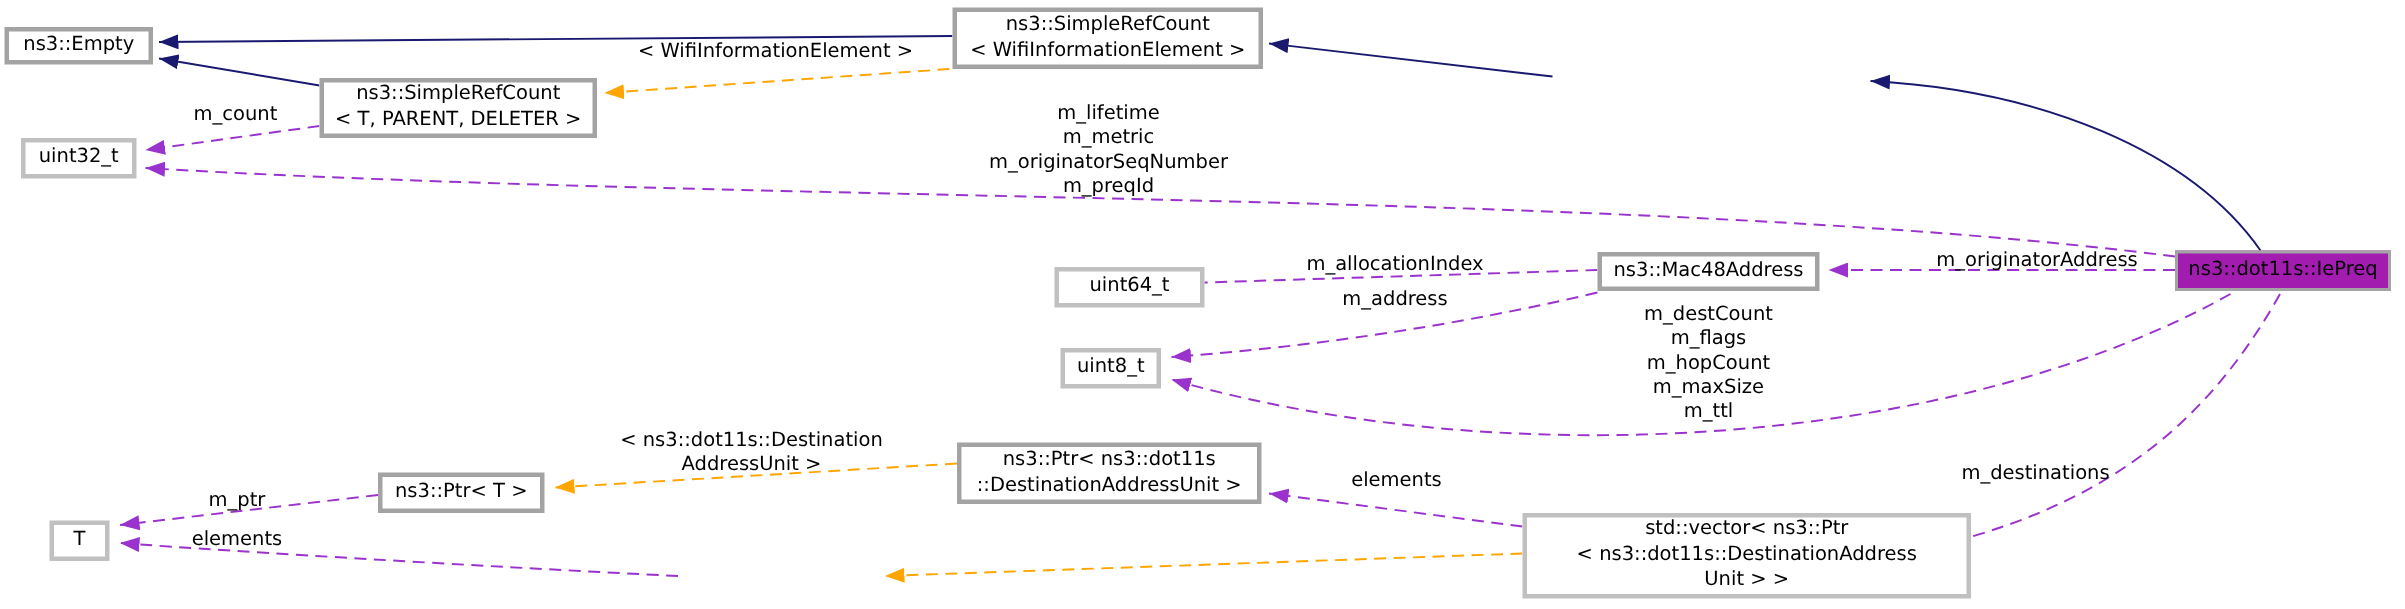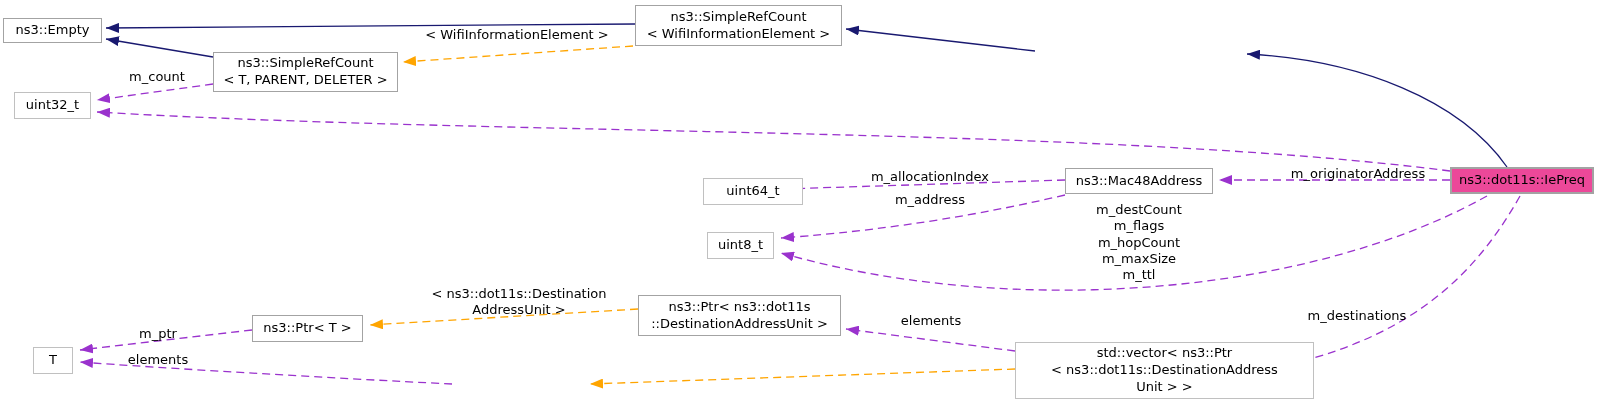--- a/index.html
+++ b/index.html
@@ -12,30 +12,30 @@
     color:#000;
     overflow:hidden;
   }
   .edges{position:absolute;left:0;top:0;width:1603px;height:406px;}
   .e-inherit{stroke:#191970;stroke-width:1.3;fill:none;}
   .e-member{stroke:#9a32cd;stroke-width:1.3;fill:none;stroke-dasharray:8,5;}
   .e-template{stroke:#ffa500;stroke-width:1.3;fill:none;stroke-dasharray:8,5;}
   .node{
     position:absolute;
     background:#ffffff;
-    border:1px solid #a3a3a3;
+    border:3px solid #a3a3a3;
     display:flex;align-items:center;justify-content:center;
     text-align:center;
     line-height:1.3;
     white-space:pre-line;
     box-sizing:border-box;
     cursor:pointer;
   }
   .node.external{border-color:#c0c0c0;}
-  .node.focus{background:#ec4899;border-width:2px;cursor:default;}
+  .node.focus{background:#a21caf;border-width:2px;cursor:default;}
   .elabel{
     position:absolute;
     transform:translateX(-50%);
     text-align:center;
     line-height:1.25;
     white-space:pre-line;
   }
 </style>
 </head>
 <body>
@@ -89,28 +89,32 @@
   <div class="node" style="left:252px;top:315px;width:111px;height:27px"><span>ns3::Ptr&lt; T &gt;</span></div>
   <div class="node" style="left:638px;top:295px;width:203px;height:41px"><span>ns3::Ptr&lt; ns3::dot11s
 ::DestinationAddressUnit &gt;</span></div>
   <div class="node external" style="left:33px;top:347px;width:40px;height:27px"><span>T</span></div>
   <div class="node external" style="left:1015px;top:342px;width:299px;height:57px"><span>std::vector&lt; ns3::Ptr
 &lt; ns3::dot11s::DestinationAddress
 Unit &gt; &gt;</span></div>
 
   <div class="elabel" style="left:517px;top:27px">&lt; WifiInformationElement &gt;</div>
   <div class="elabel" style="left:157px;top:69px">m_count</div>
+  <div class="elabel" style="left:739px;top:68px">m_lifetime
+m_metric
+m_originatorSeqNumber
+m_preqId</div>
   <div class="elabel" style="left:930px;top:169px">m_allocationIndex</div>
   <div class="elabel" style="left:930px;top:192px">m_address</div>
   <div class="elabel" style="left:1358px;top:166px">m_originatorAddress</div>
   <div class="elabel" style="left:1139px;top:202px">m_destCount
 m_flags
 m_hopCount
 m_maxSize
 m_ttl</div>
-  <div class="elabel" style="left:519px;top:286px">&lt; ns3::dot11s::Destination
+  <div class="elabel" style="left:501px;top:286px">&lt; ns3::dot11s::Destination
 AddressUnit &gt;</div>
   <div class="elabel" style="left:158px;top:326px">m_ptr</div>
   <div class="elabel" style="left:158px;top:352px">elements</div>
   <div class="elabel" style="left:931px;top:313px">elements</div>
   <div class="elabel" style="left:1357px;top:308px">m_destinations</div>
 
 </div>
 
 </body></html>

